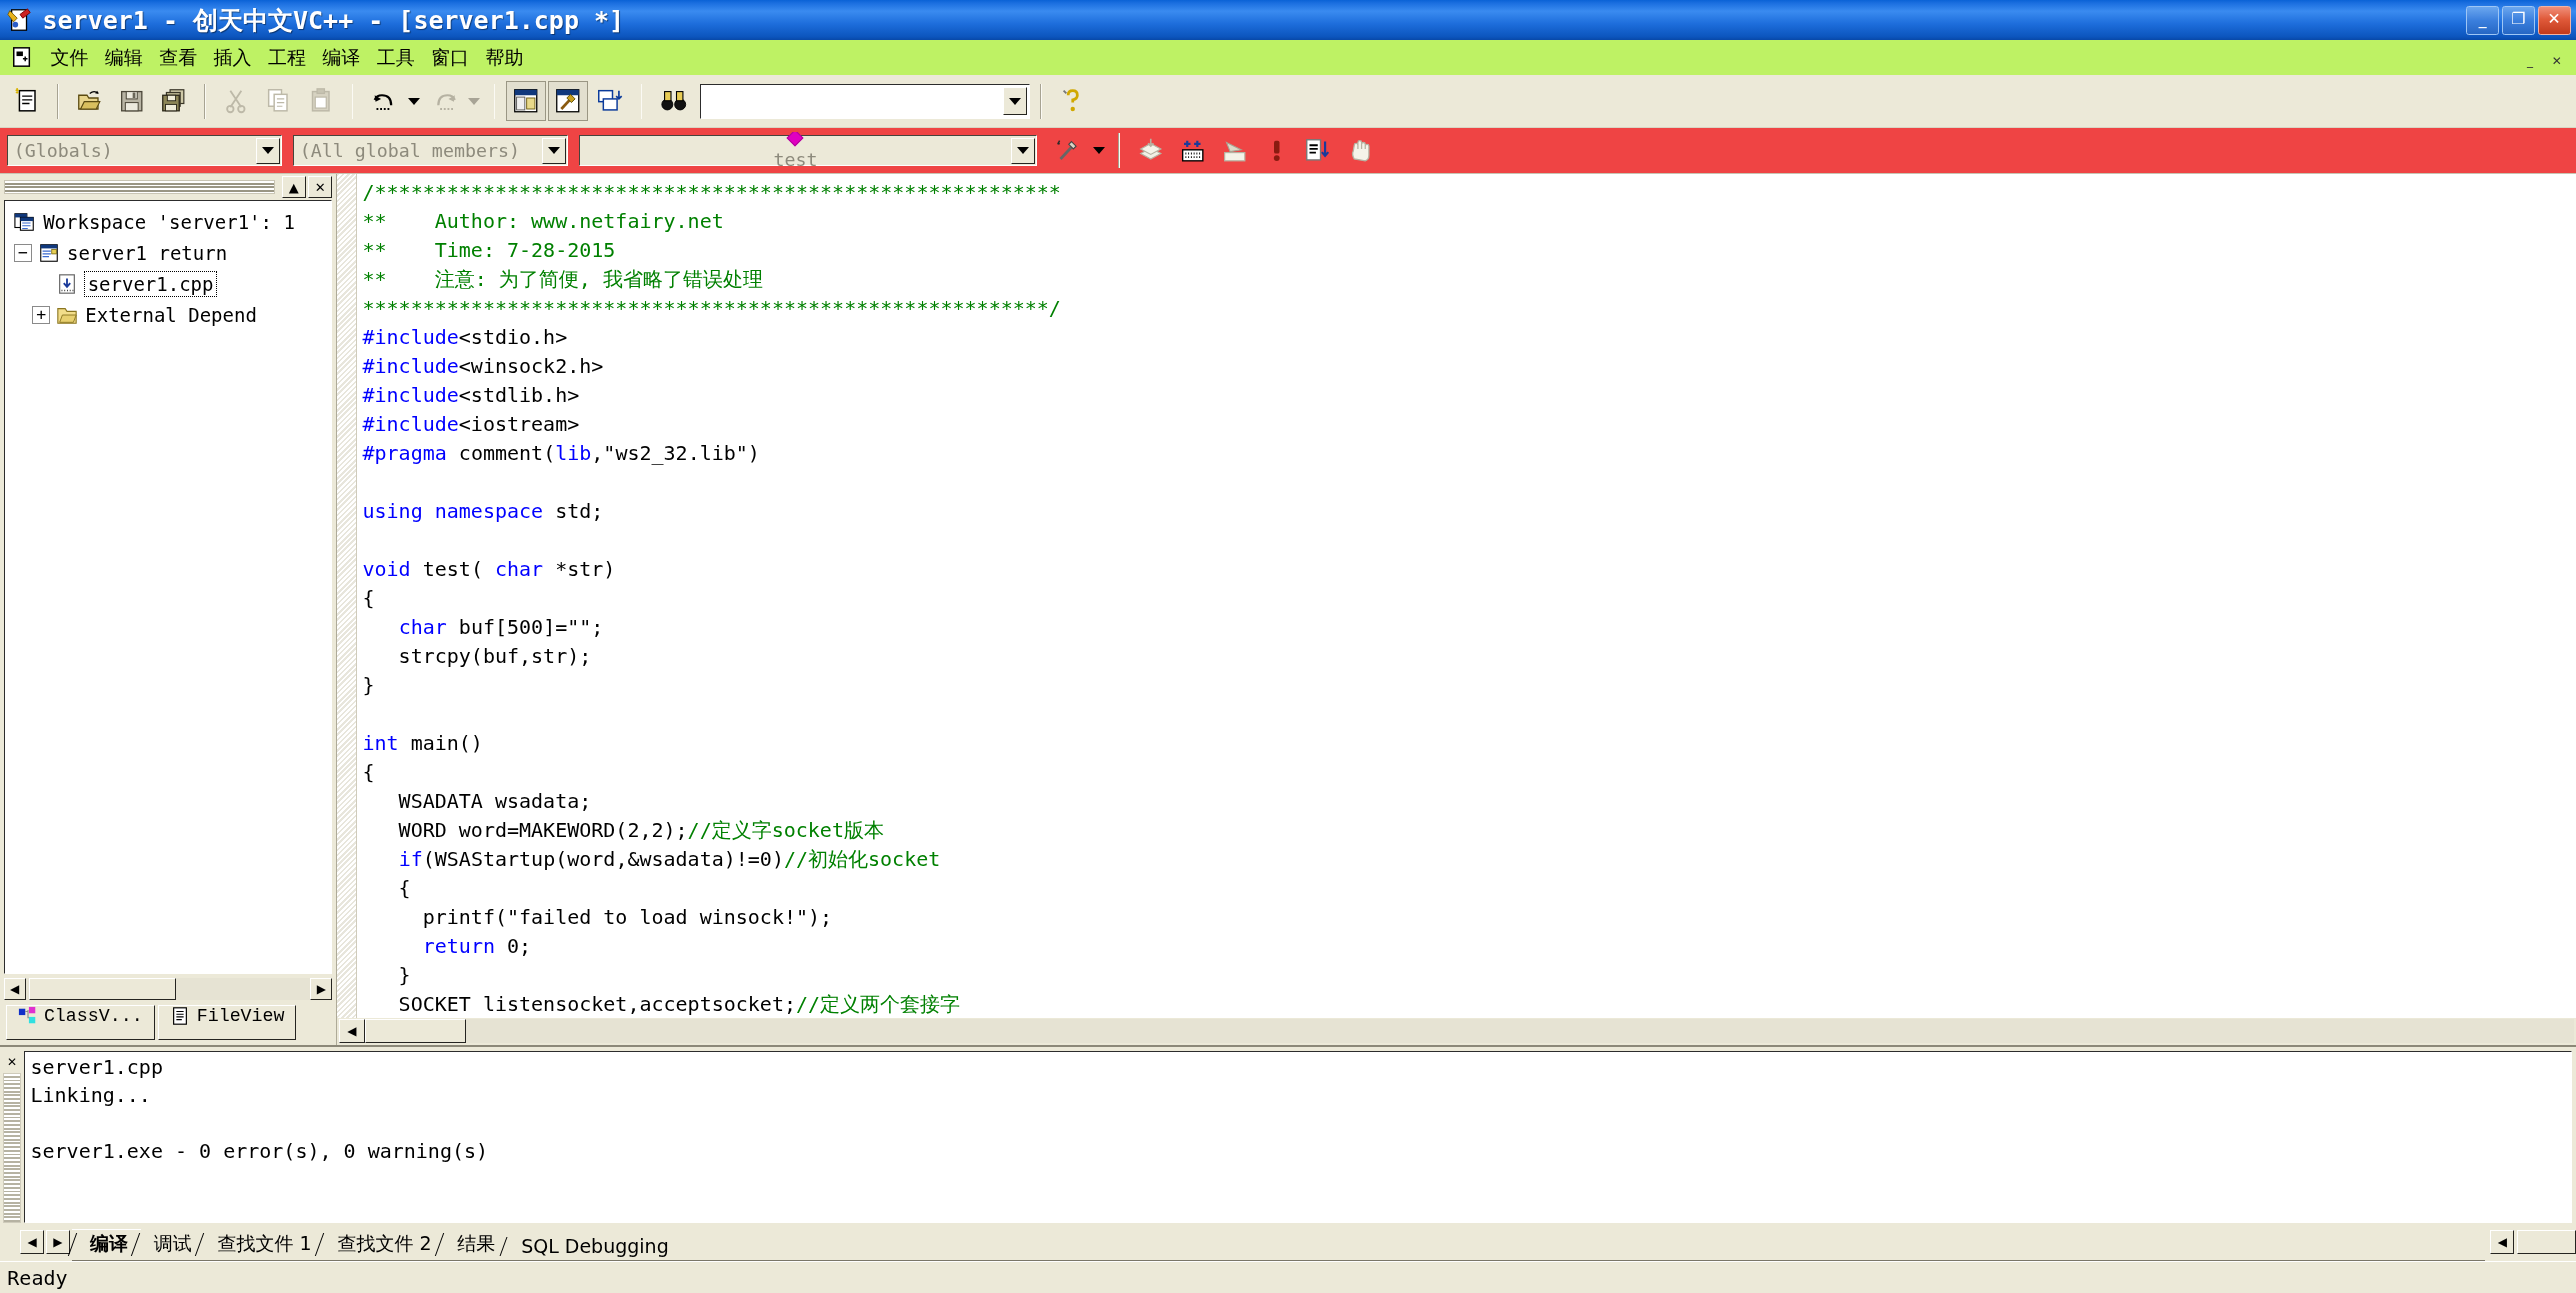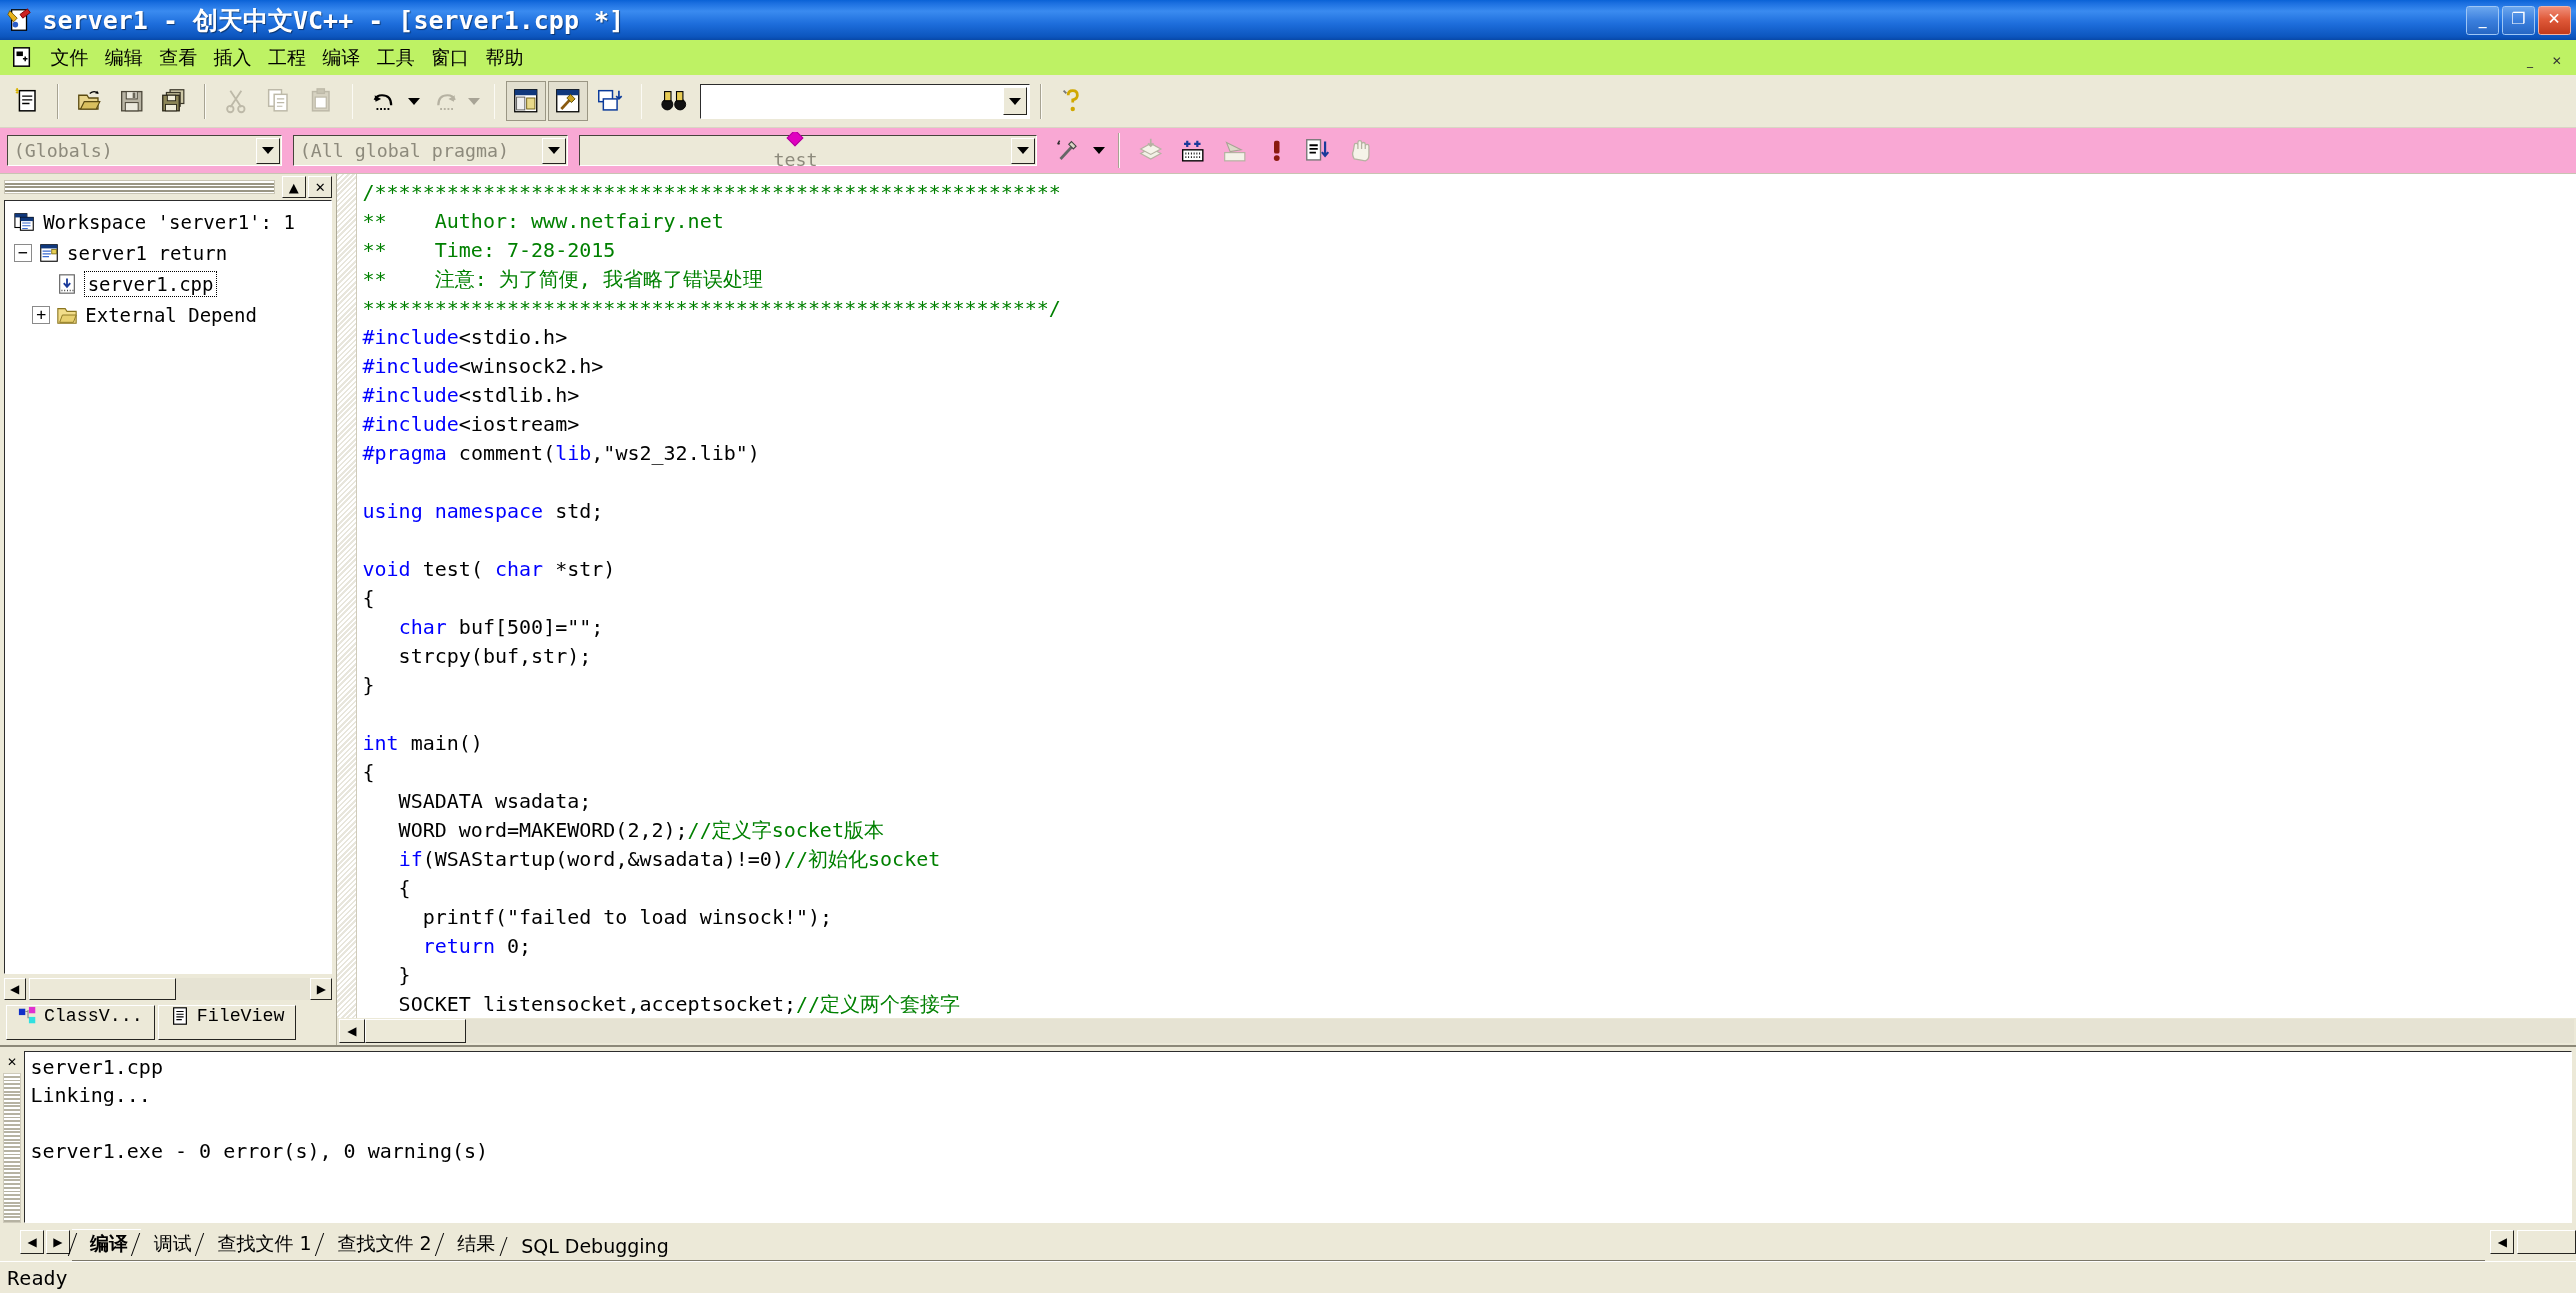--- a/index.html
+++ b/index.html
@@ -90,21 +90,21 @@
     position: relative;
     margin: 0 0.9px;
   }
   .tb-btn.pressed { border: 0.9px solid #9a9684; background: #e2dfcf; }
   .tb-arrow { width: 18.3px; height: 40px; display:flex; align-items:center; justify-content:center; }
   .tri-down { width:0;height:0;border-left:6.4px solid transparent;border-right:6.4px solid transparent;border-top:7.3px solid #000; }
   .tri-down.dim { border-top-color:#a8a496; }
 
   
   .toolbar2 {
-    height: 46px; background:#f9a8d4;
+    height: 46px; background:#ef4444;
     display:flex; align-items:center; padding-left:7.3px;
     flex:0 0 auto;
     border-bottom: 1.8px solid #c8c4b2;
   }
   .combo {
     height: 31px;
     border: 1.8px inset #ffffff;
     border-color: #9a9684 #ffffff #ffffff #9a9684;
     background: #ece9d8;
     display: flex; align-items: center;
@@ -469,21 +469,21 @@
   </div>
 
   <div class="toolbar2">
     <div class="combo c1">
       <div class="val">(Globals)</div>
       <div class="btn">
           <div class="tri-down"></div>
         </div>
     </div>
     <div class="combo c2">
-      <div class="val">(All global pragma)</div>
+      <div class="val">(All global members)</div>
       <div class="btn">
           <div class="tri-down"></div>
         </div>
     </div>
     <div class="combo c3">
       <div class="val">
         <span class="diamond"></span>
         <span>test</span>
       </div>
       <div class="btn">

